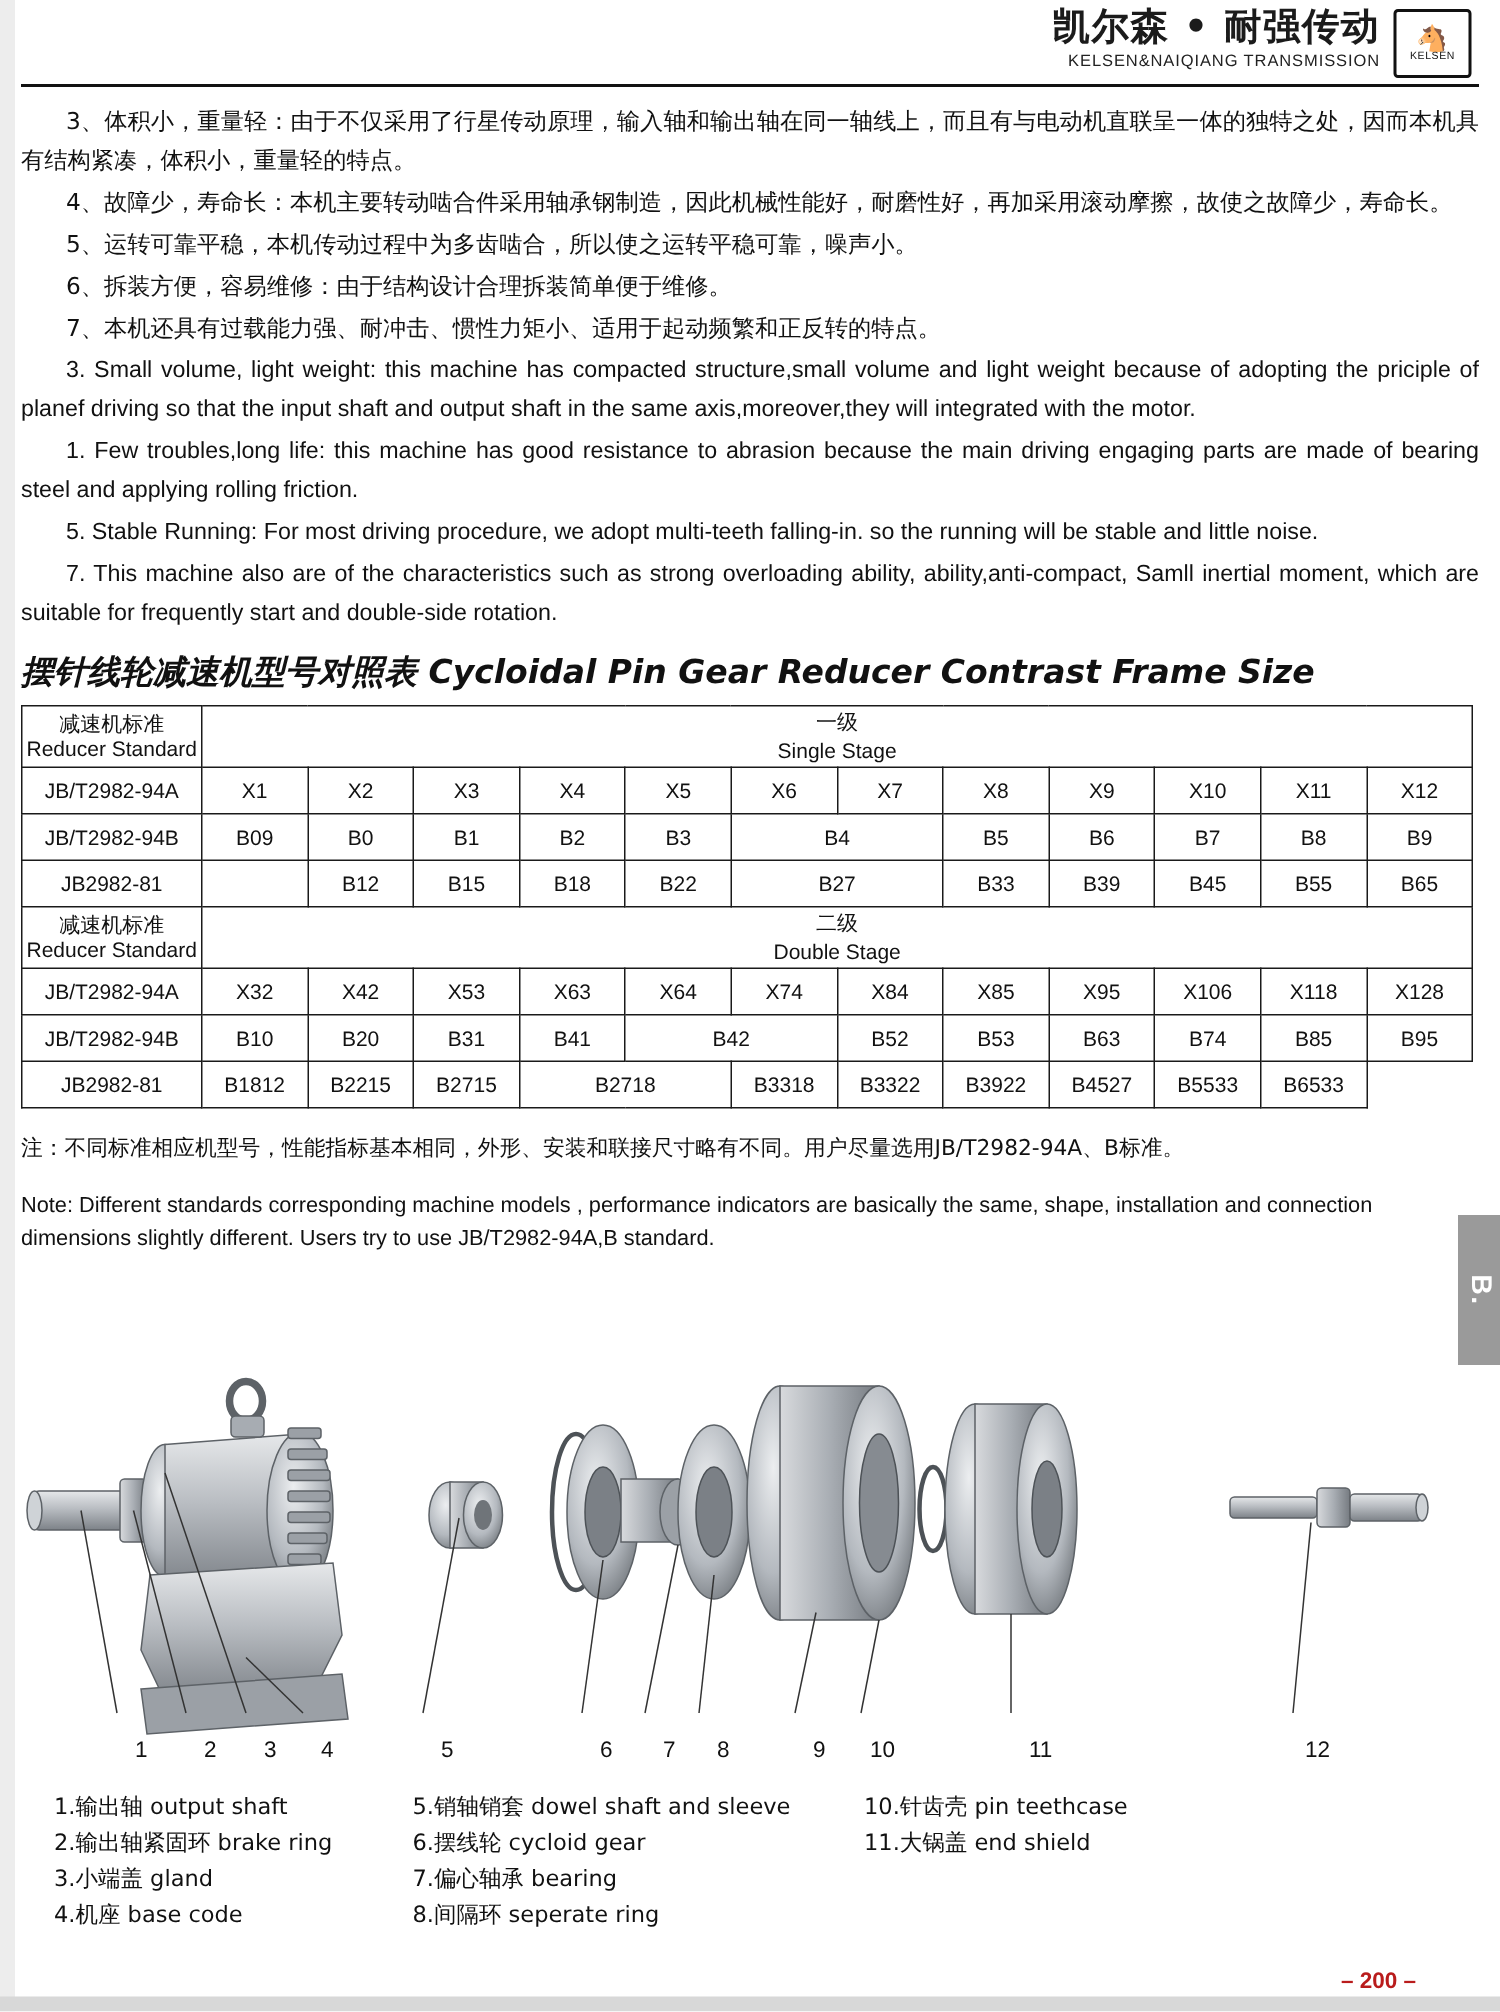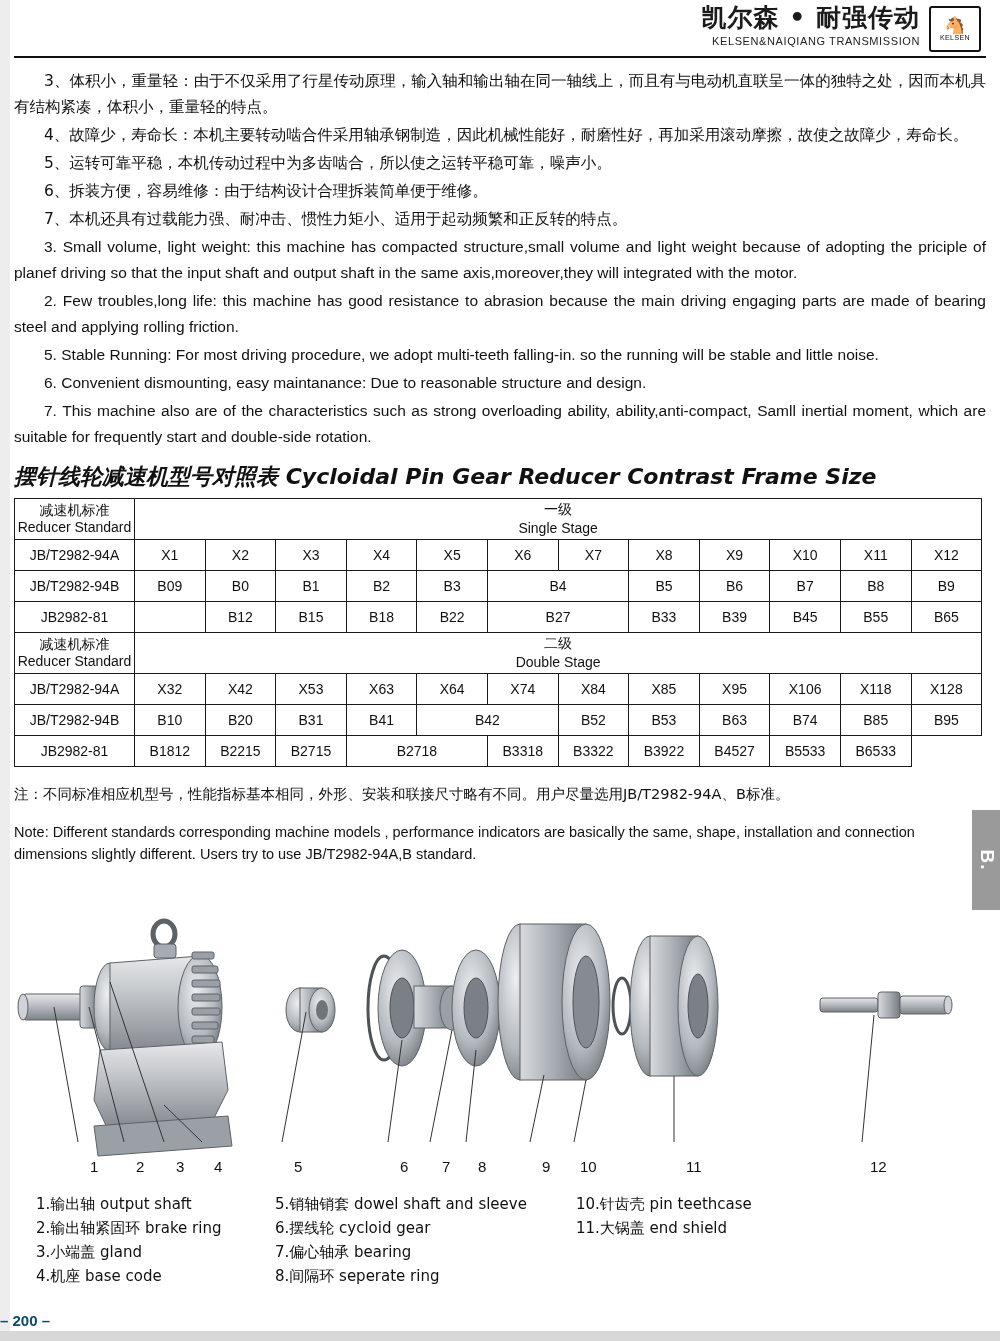--- a/index.html
+++ b/index.html
@@ -121,22 +121,22 @@
   }
   .legend-col div{
     font-family:"DejaVu Sans", sans-serif;
     font-size:15px;line-height:24px;white-space:nowrap;
   }
   .c1{left:0;}
   .c2{left:239px;}
   .c3{left:540px;}
   
   .footer{
-    position:absolute;left:0;bottom:12px;width:944px;text-align:left;
-    font-size:15px;color:#0c4a6e;font-weight:bold;
+    position:absolute;left:0;bottom:12px;width:944px;text-align:right;
+    font-size:15px;color:#b91c1c;font-weight:bold;
   }
   .bottom-band{
     position:absolute;left:0;bottom:0;width:1000px;height:10px;background:#d8d8d8;
   }
   .left-band{
     position:absolute;left:0;top:0;width:10px;height:1341px;background:#ededed;
   }
 </style>
 </head>
 <body>
@@ -157,23 +157,22 @@
 </div>
 <div class="hr-top"></div>
 
 <div class="content">
   <p class="para cn indent">3、体积小，重量轻：由于不仅采用了行星传动原理，输入轴和输出轴在同一轴线上，而且有与电动机直联呈一体的独特之处，因而本机具有结构紧凑，体积小，重量轻的特点。</p>
   <p class="para cn indent">4、故障少，寿命长：本机主要转动啮合件采用轴承钢制造，因此机械性能好，耐磨性好，再加采用滚动摩擦，故使之故障少，寿命长。</p>
   <p class="para cn indent">5、运转可靠平稳，本机传动过程中为多齿啮合，所以使之运转平稳可靠，噪声小。</p>
   <p class="para cn indent">6、拆装方便，容易维修：由于结构设计合理拆装简单便于维修。</p>
   <p class="para cn indent">7、本机还具有过载能力强、耐冲击、惯性力矩小、适用于起动频繁和正反转的特点。</p>
   <p class="para indent">3. Small volume, light weight: this machine has compacted structure,small volume and light weight because of adopting the priciple of planef driving so that the input shaft and output shaft in the same axis,moreover,they will integrated with the motor.</p>
-  <p class="para indent">2. Few troubles,long life: this machine has good  resistance to abrasion because the main driving engaging parts are made of bearing steel and applying rolling friction.</p>
+  <p class="para indent">1. Few troubles,long life: this machine has good  resistance to abrasion because the main driving engaging parts are made of bearing steel and applying rolling friction.</p>
   <p class="para indent">5. Stable Running: For most driving procedure, we adopt multi-teeth falling-in. so the running will be stable and little noise.</p>
-  <p class="para indent">6. Convenient dismounting, easy maintanance: Due to reasonable structure and design.</p>
   <p class="para indent">7. This machine also are of the characteristics such as strong overloading ability, ability,anti-compact, Samll inertial moment, which are suitable for frequently start and double-side rotation.</p>
 
   <div class="sec-title">摆针线轮减速机型号对照表 Cycloidal Pin Gear Reducer Contrast Frame Size</div>
 
   <table class="spec">
     <colgroup>
       <col style="width:120px">
       <col span="12" style="width:70.6px">
     </colgroup>
     <tbody>

